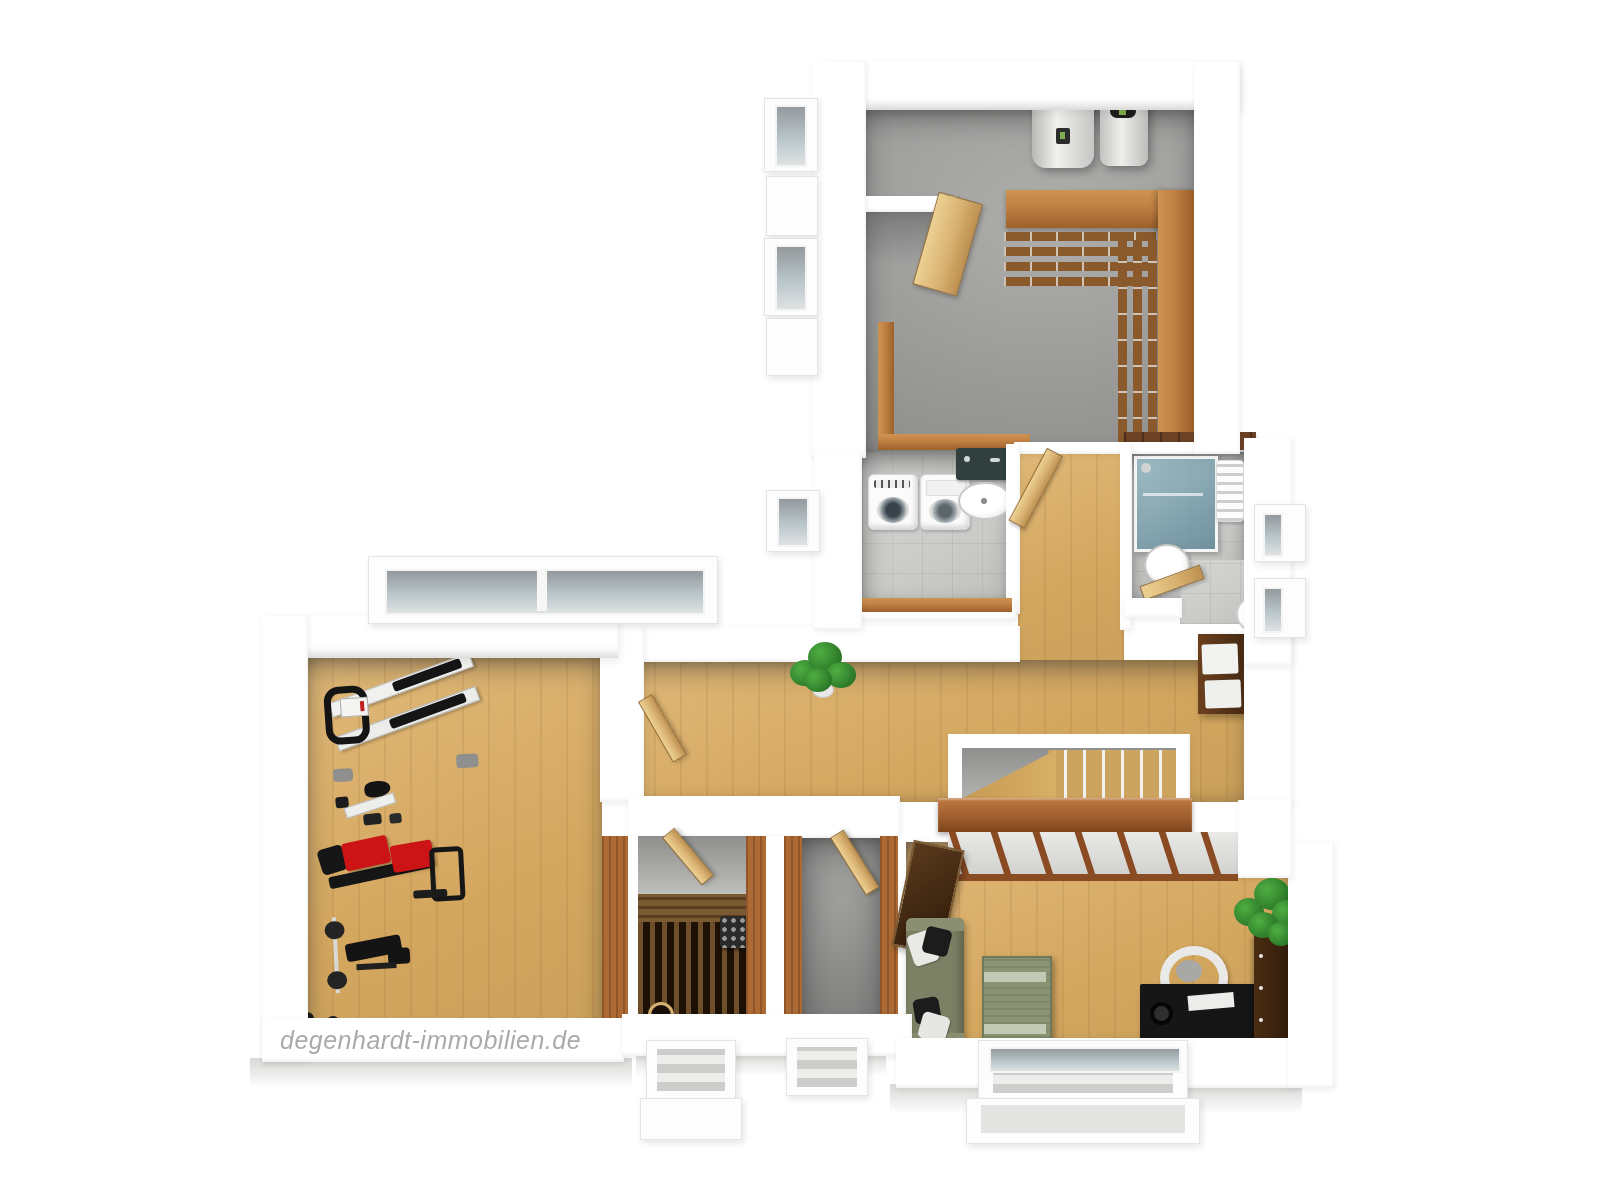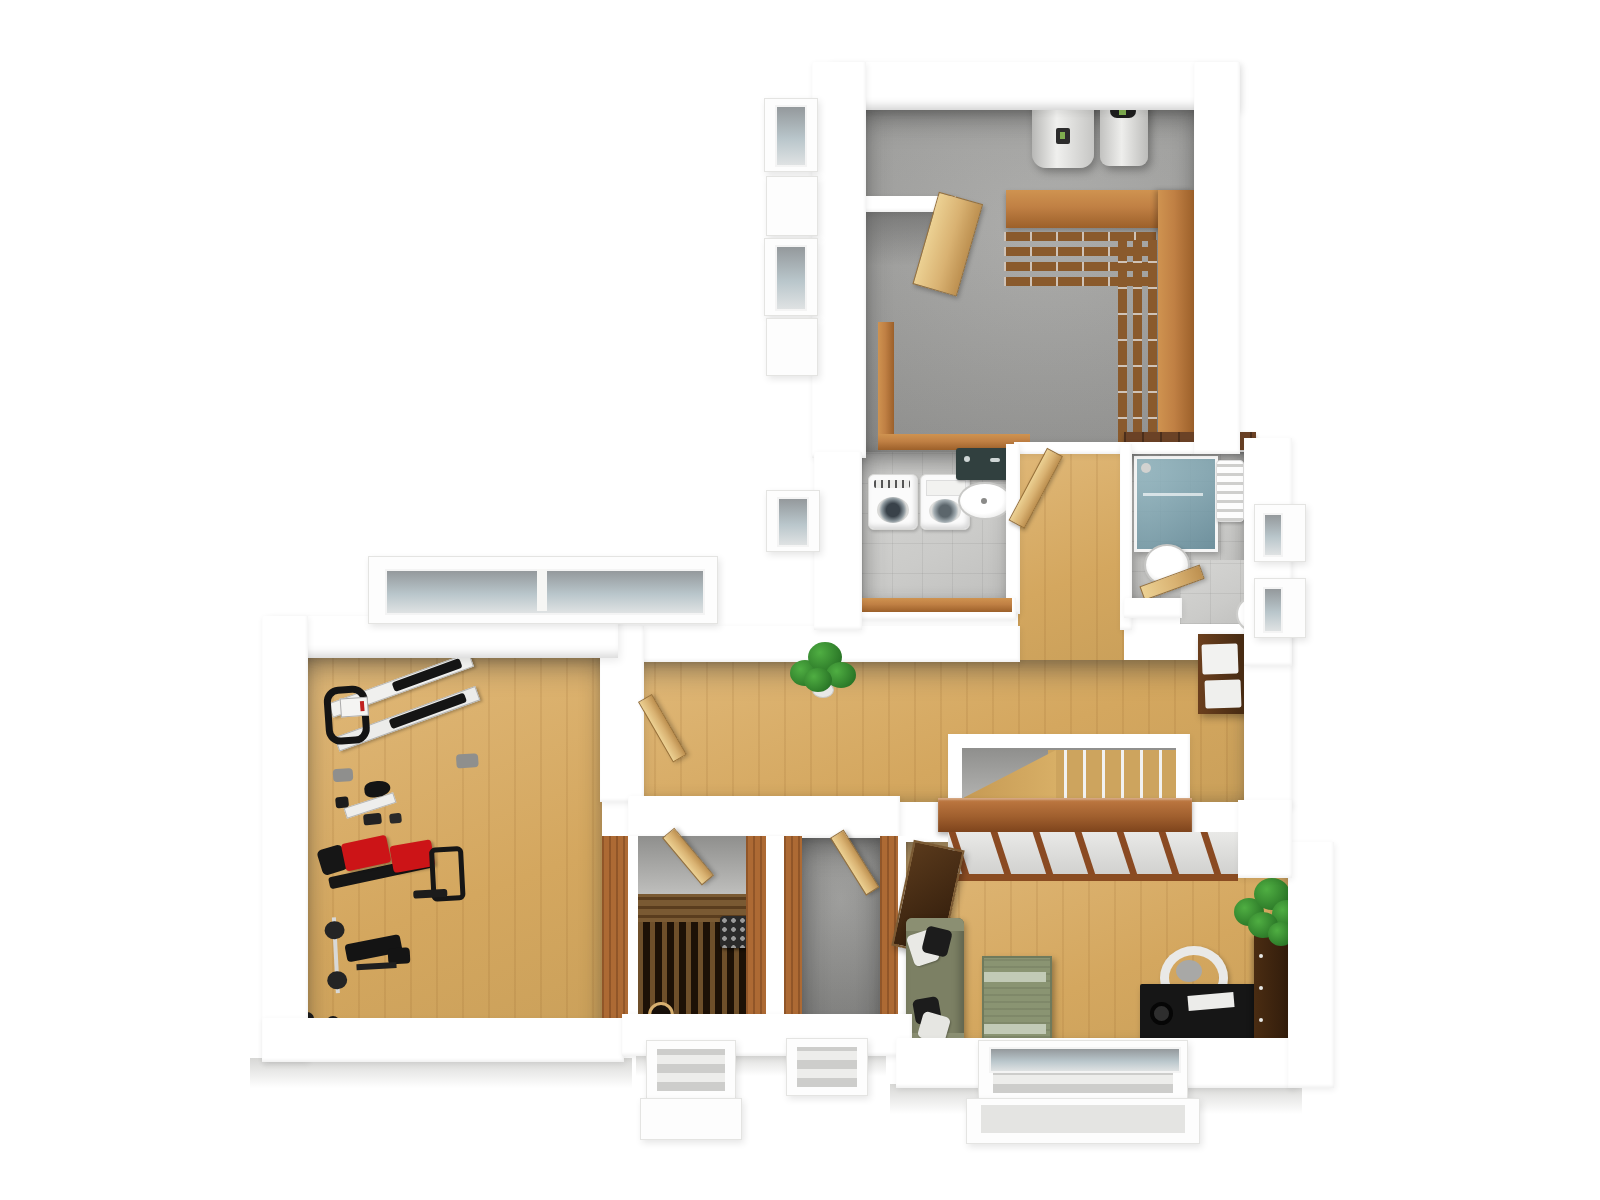--- a/index.html
+++ b/index.html
@@ -320,15 +320,16 @@
         <div class="steps" style="left:10px;top:8px;width:60px;height:40px;"></div>
       </div>
   <div class="bayo" style="left:978px;top:1040px;width:208px;height:58px;">
     <div class="glass" style="left:10px;top:6px;width:188px;height:22px;"></div>
     <div class="steps" style="left:14px;top:32px;width:180px;height:20px;"></div>
   </div>
   <div class="bayo" style="left:966px;top:1098px;width:232px;height:44px;">
         <div class="abs" style="left:14px;top:6px;width:204px;height:28px;background:#e4e4e2;"></div>
       </div>
 
+  <div class="wm" style="left:280px;top:1026px;">degenhardt-immobilien.de</div>
 
 </div>
 </div>
 
 </body></html>

